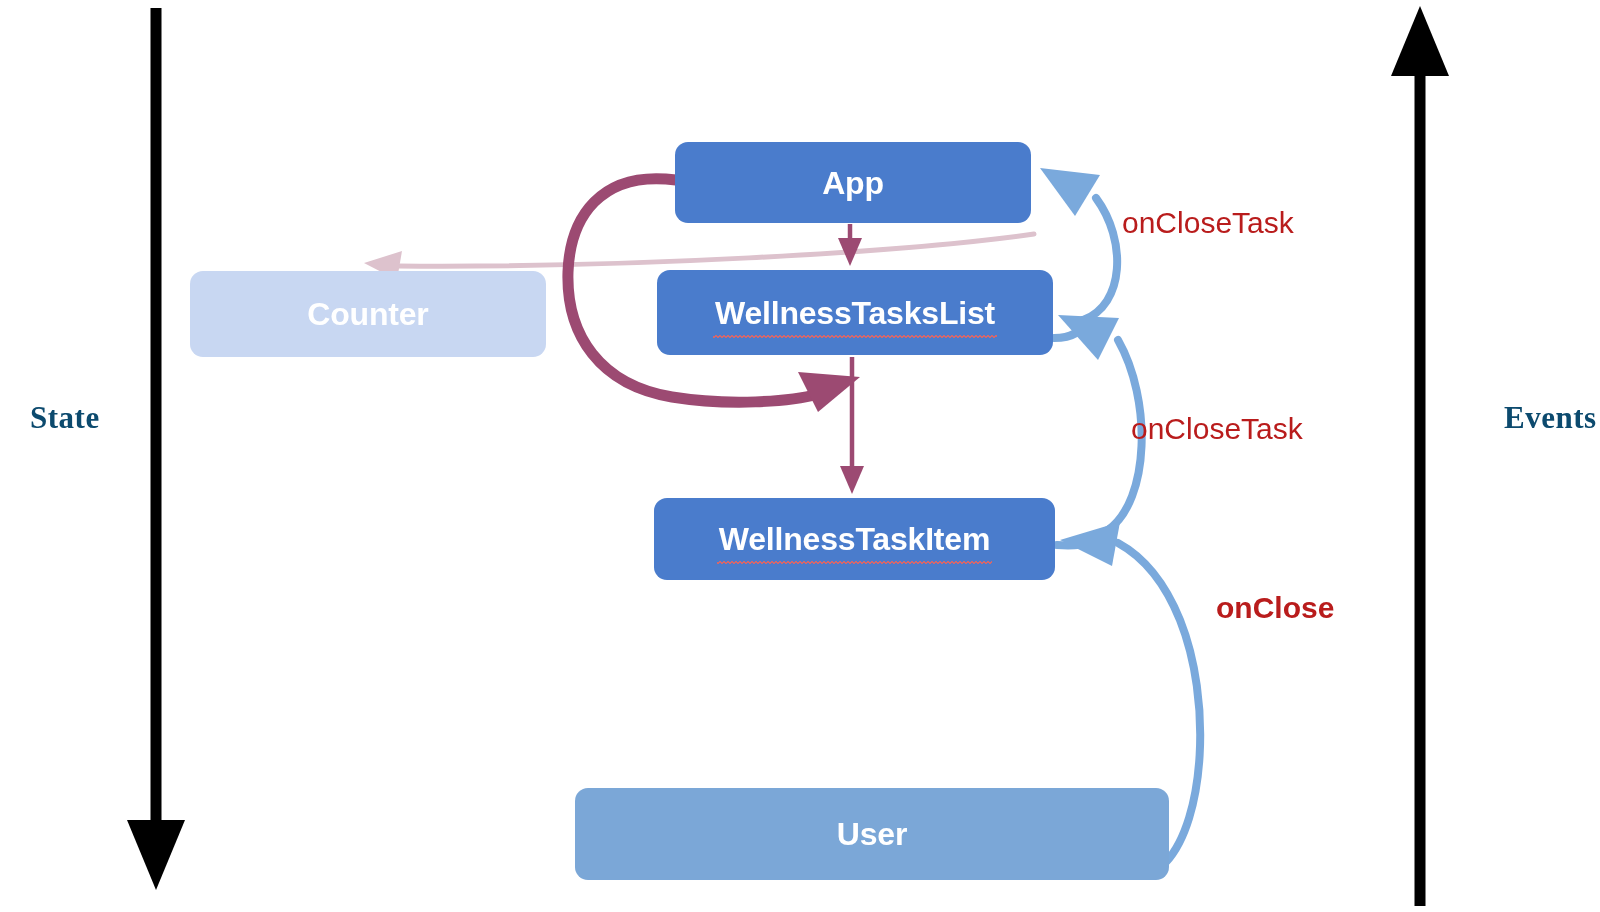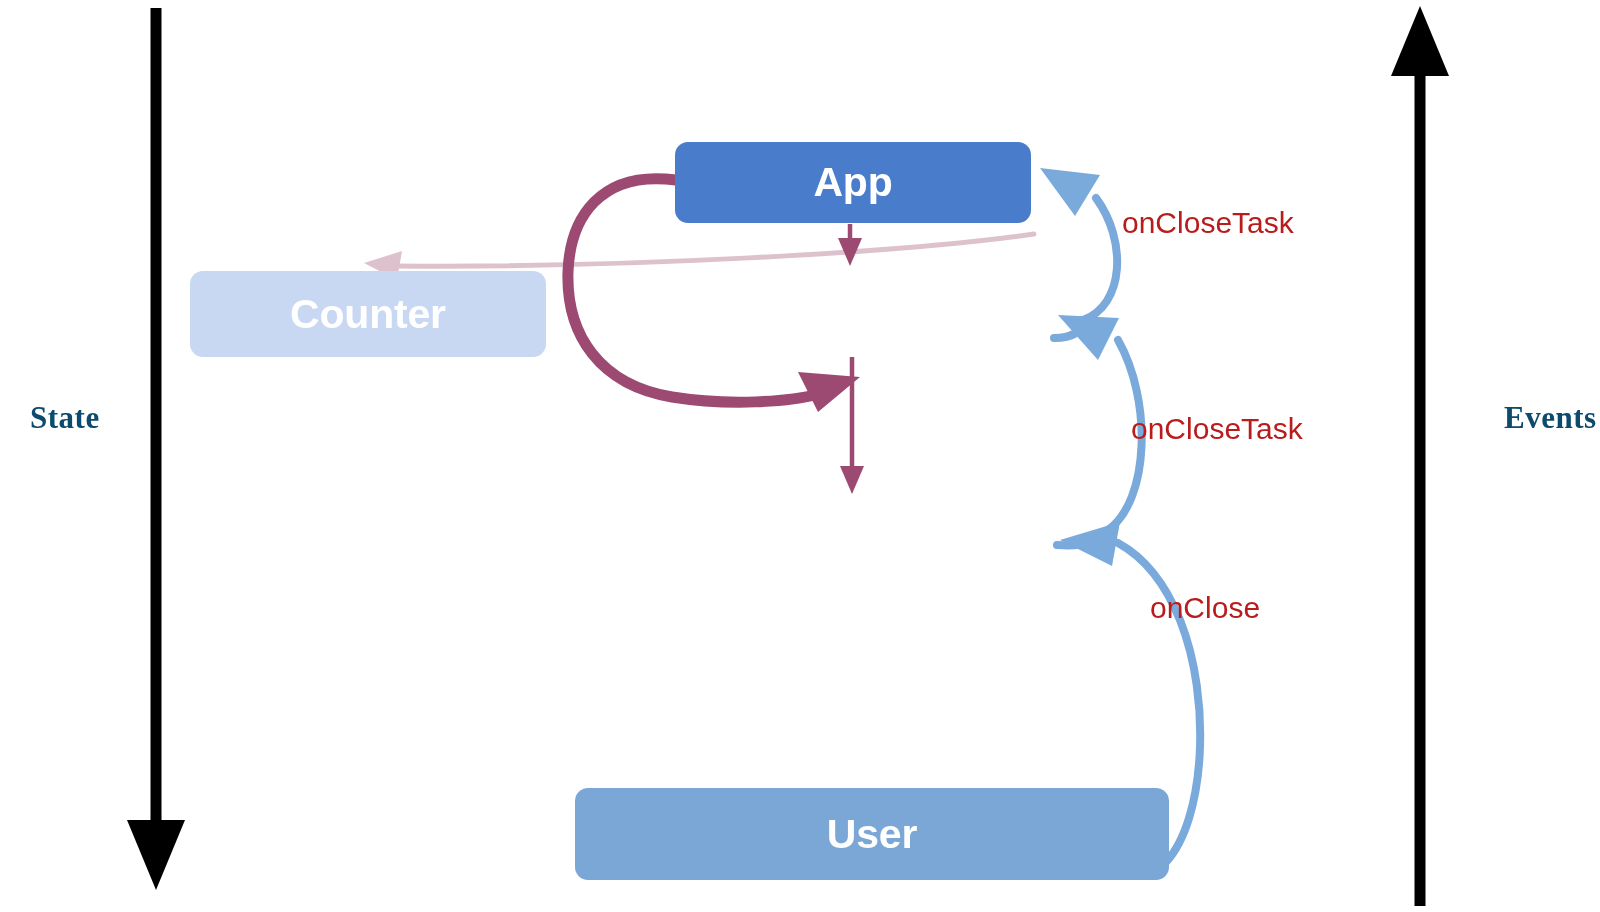--- a/index.html
+++ b/index.html
@@ -36,21 +36,21 @@
     display: flex;
     align-items: center;
     justify-content: center;
     border-radius: 13px;
     box-sizing: border-box;
   }
   .node-label {
     font-family: "Liberation Sans", sans-serif;
     font-weight: bold;
     color: #ffffff;
-    font-size: 41px;
+    font-size: 32px;
     letter-spacing: -0.2px;
     white-space: nowrap;
     position: relative;
     line-height: 1;
   }
   .node-label.misspelled::after {
     content: "";
     position: absolute;
     left: -2px;
     right: -2px;
@@ -151,30 +151,36 @@
   </svg>
 
   <div class="axis-label" style="left:30px; top:400px;">State</div>
 
   <div class="axis-label" style="left:1504px; top:400px;">Events</div>
 
   <div id="node-app" class="node">
     <span class="node-label">App</span>
   </div>
 
+  <div id="node-list" class="node">
+    <span class="node-label misspelled">WellnessTasksList</span>
+  </div>
 
+  <div id="node-item" class="node">
+    <span class="node-label misspelled">WellnessTaskItem</span>
+  </div>
 
   <div id="node-counter" class="node">
     <span class="node-label">Counter</span>
   </div>
 
   <div id="node-user" class="node">
     <span class="node-label">User</span>
   </div>
 
 
   <div class="edge-label" style="left:1122px; top:206px;">onCloseTask</div>
 
   <div class="edge-label" style="left:1131px; top:412px;">onCloseTask</div>
 
-  <div class="edge-label" style="left:1150px; top:591px;">onClose</div>
+  <div class="edge-label" style="left:1216px; top:591px;font-weight:bold;">onClose</div>
 
 </div>
 
 </body></html>

